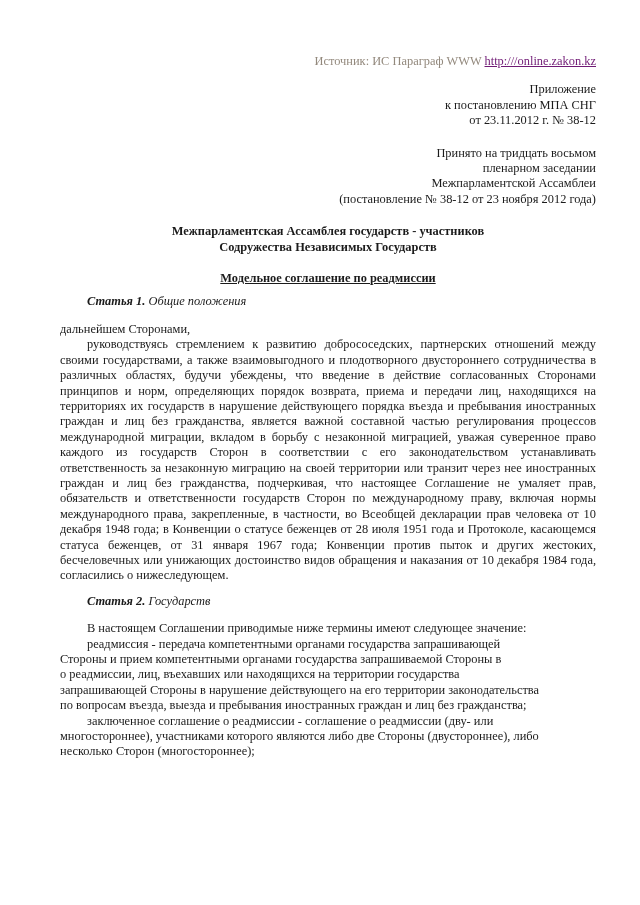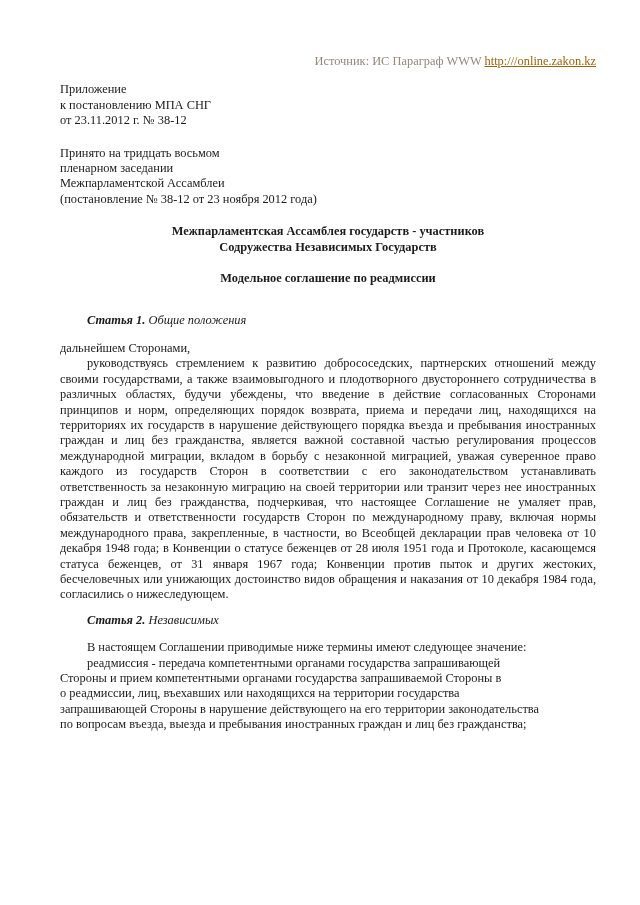--- a/index.html
+++ b/index.html
@@ -16,31 +16,31 @@
     color: #1b1b1b;
     overflow: hidden;
   }
   .src {
     text-align: right;
     color: #93897d;
     margin-bottom: 13px;
     white-space: nowrap;
   }
   .lnk {
-    color: #a16207;
+    color: #701a75;
     text-decoration: underline;
     cursor: pointer;
   }
-  .right-block { text-align: left; }
+  .right-block { text-align: right; }
   .annex { margin-bottom: 17px; }
   .adopted { margin-bottom: 17px; }
   .center { text-align: center; }
   .bold { font-weight: bold; }
   .title-block { margin-bottom: 16px; text-align: center; }
-  .subtitle { margin-bottom: 27px; }
+  .subtitle { margin-bottom: 8px; text-decoration: underline; }
   .heading { padding-left: 27px; margin-bottom: 12px; font-style: italic; }
   .heading2 { margin-top: 10px; }
   .para { margin: 0; }
   .para .ln { white-space: nowrap; }
   .ind { padding-left: 27px; }
   .just {
     margin: 0;
     text-align: justify;
     text-indent: 27px;
   }
@@ -81,29 +81,34 @@
   </div>
 
   <div class="para">
     <div class="ln">дальнейшем Сторонами,</div>
   </div>
 
   <p class="just">руководствуясь стремлением к развитию добрососедских, партнерских отношений между своими государствами, а также взаимовыгодного и плодотворного двустороннего сотрудничества в различных областях, будучи убеждены, что введение в действие согласованных Сторонами принципов и норм, определяющих порядок возврата, приема и передачи лиц, находящихся на территориях их государств в нарушение действующего порядка въезда и пребывания иностранных граждан и лиц без гражданства, является важной составной частью регулирования процессов международной миграции, вкладом в борьбу с незаконной миграцией, уважая суверенное право каждого из государств Сторон в соответствии с его законодательством устанавливать ответственность за незаконную миграцию на своей территории или транзит через нее иностранных граждан и лиц без гражданства, подчеркивая, что настоящее Соглашение не умаляет прав, обязательств и ответственности государств Сторон по международному праву, включая нормы международного права, закрепленные, в частности, во Всеобщей декларации прав человека от 10 декабря 1948 года; в Конвенции о статусе беженцев от 28 июля 1951 года и Протоколе, касающемся статуса беженцев, от 31 января 1967 года; Конвенции против пыток и других жестоких, бесчеловечных или унижающих достоинство видов обращения и наказания от 10 декабря 1984 года, согласились о нижеследующем.</p>
 
   <div class="heading heading2">
     <span class="bold">Статья 2.</span>
-    <span>Независимых</span>
+    <span>Государств</span>
   </div>
 
   <div class="para">
     <div class="ln ind">В настоящем Соглашении приводимые ниже термины имеют следующее значение:</div>
   </div>
 
   <div class="para">
     <div class="ln ind">реадмиссия - передача компетентными органами государства запрашивающей</div>
     <div class="ln">Стороны и прием компетентными органами государства запрашиваемой Стороны в</div>
     <div class="ln">о реадмиссии, лиц, въехавших или находящихся на территории государства</div>
     <div class="ln">запрашивающей Стороны в нарушение действующего на его территории законодательства</div>
     <div class="ln">по вопросам въезда, выезда и пребывания иностранных граждан и лиц без гражданства;</div>
   </div>
 
+  <div class="para">
+    <div class="ln ind">заключенное соглашение о реадмиссии - соглашение о реадмиссии (дву- или</div>
+    <div class="ln">многостороннее), участниками которого являются либо две Стороны (двустороннее), либо</div>
+    <div class="ln">несколько Сторон (многостороннее);</div>
+  </div>
 
 </div>
 
 </body></html>

